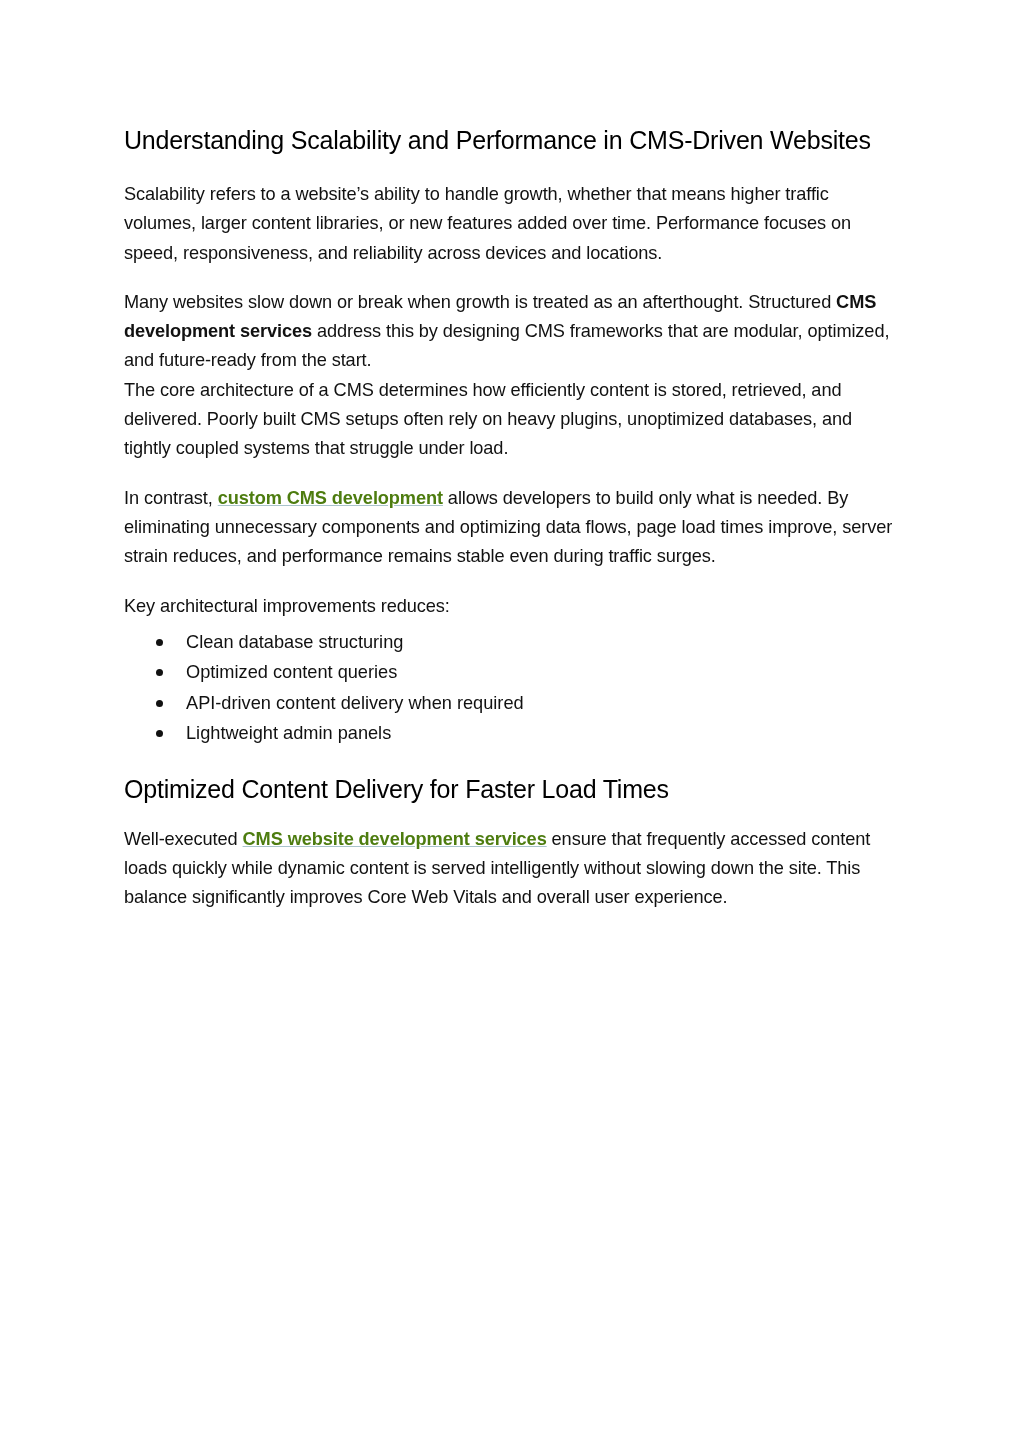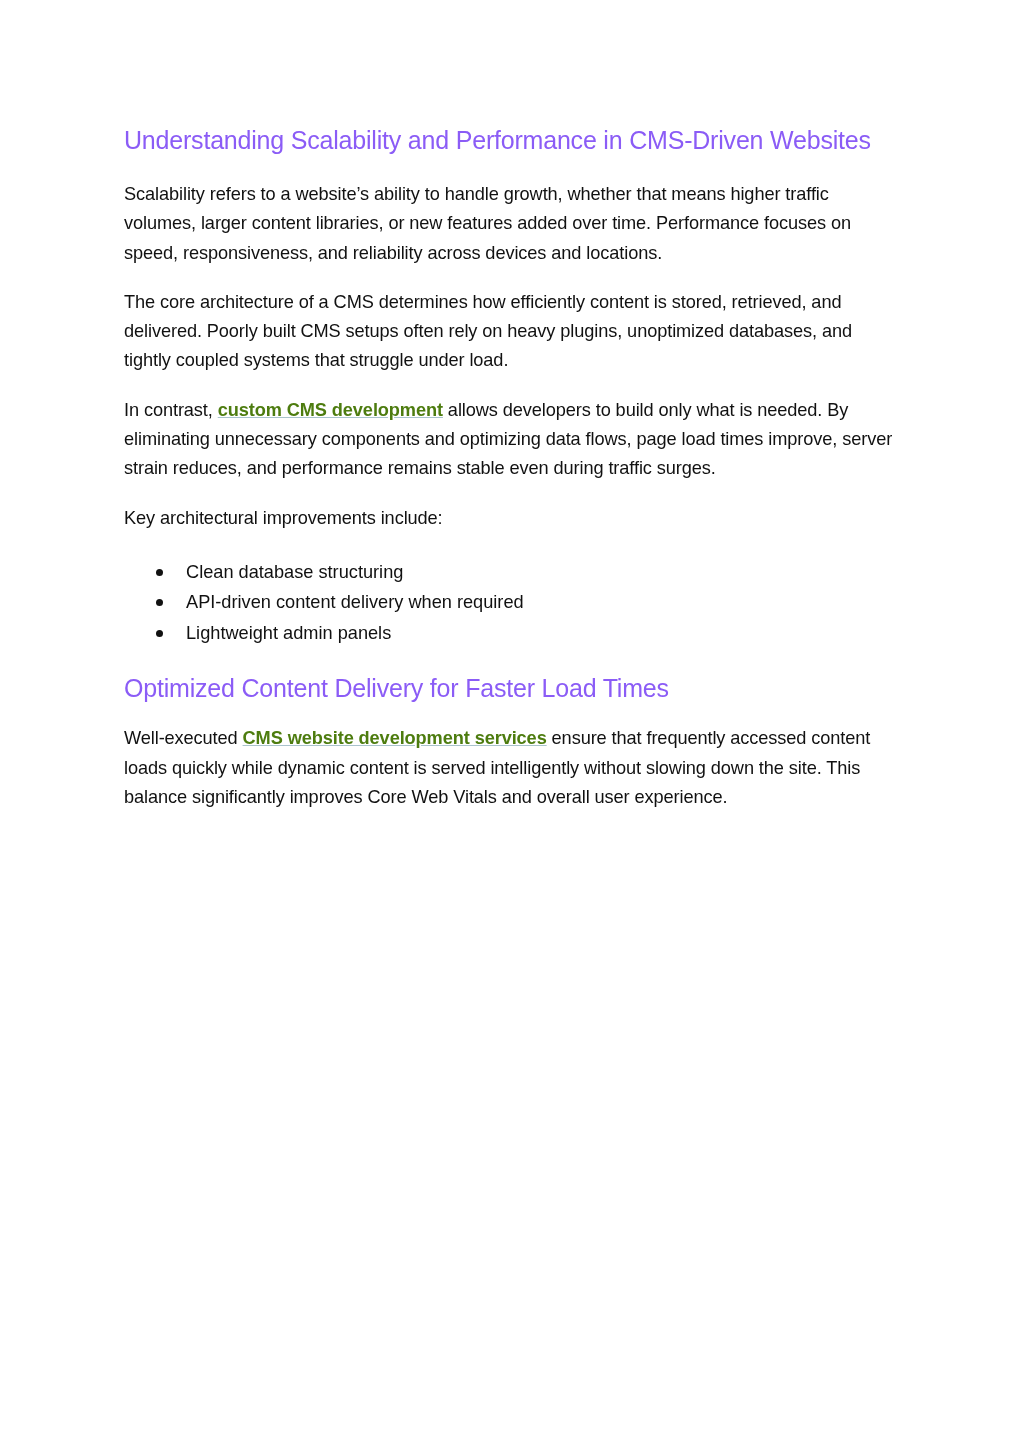--- a/index.html
+++ b/index.html
@@ -3,48 +3,50 @@
   <meta charset="utf-8">
   <style>
     html, body { margin: 0; padding: 0; background: #ffffff; }
     body { width: 1023px; height: 1447px; position: relative; overflow: hidden; }
     .page {
       position: absolute; left: 124px; top: 122px; width: 770px;
       font-family: "Liberation Sans", sans-serif; color: #111111;
     }
     h2 {
       font-family: "Liberation Sans", sans-serif;
-      font-weight: normal; color: #8b5cf6; font-size: 25px;
+      font-weight: normal; color: #000000; font-size: 25px;
       margin: 0; letter-spacing: -0.2px; line-height: 36px;
     }
     p {
       font-size: 18.2px; line-height: 29.3px; margin: 0; letter-spacing: -0.1px;
     }
     .h1 { margin-bottom: 22px; }
     .p-gap { margin-bottom: 20px; }
     .h-sec { margin-top: 22px; margin-bottom: 18px; }
     a.link { color: #4d7c0f; font-weight: bold; text-decoration: underline; text-decoration-color: #a9c3cc; }
     b { font-weight: bold; }
-    ul { list-style: none; margin: 24px 0 0 0; padding: 0; }
+    ul { list-style: none; margin: 6px 0 0 0; padding: 0; }
     ul li { position: relative; padding-left: 62px; font-size: 18.2px; line-height: 30.5px; }
     ul li .bullet { position: absolute; left: 32px; top: 12px; width: 7px; height: 7px; border-radius: 50%; background: #111; }
   </style>
 </head>
 <body>
 
 <div class="page">
 
   <h2 class="h1">Understanding Scalability and Performance in CMS-Driven Websites</h2>
   <p class="p-gap">Scalability refers to a website’s ability to handle growth, whether that means higher traffic volumes, larger content libraries, or new features added over time. Performance focuses on speed, responsiveness, and reliability across devices and locations.</p>
+  <p><span>Many websites slow down or break when growth is treated as an afterthought. Structured </span><b>CMS development services</b><span> address this by designing CMS frameworks that are modular, optimized, and future-ready from the start.</span></p>
 
   <p class="p-gap">The core architecture of a CMS determines how efficiently content is stored, retrieved, and delivered. Poorly built CMS setups often rely on heavy plugins, unoptimized databases, and tightly coupled systems that struggle under load.</p>
   <p class="p-gap"><span>In contrast, </span><a class="link" href="#">custom CMS development</a><span> allows developers to build only what is needed. By eliminating unnecessary components and optimizing data flows, page load times improve, server strain reduces, and performance remains stable even during traffic surges.</span></p>
-  <p>Key architectural improvements include:</p>
+  <p>Key architectural improvements reduces:</p>
   <ul>
     <li><span class="bullet"></span><span>Clean database structuring</span></li>
+    <li><span class="bullet"></span><span>Optimized content queries</span></li>
     <li><span class="bullet"></span><span>API-driven content delivery when required</span></li>
     <li><span class="bullet"></span><span>Lightweight admin panels</span></li>
   </ul>
 
   <h2 class="h-sec">Optimized Content Delivery for Faster Load Times</h2>
   <p><span>Well-executed </span><a class="link" href="#">CMS website development services</a><span> ensure that frequently accessed content loads quickly while dynamic content is served intelligently without slowing down the site. This balance significantly improves Core Web Vitals and overall user experience.</span></p>
 
 </div>
 
 </body></html>

